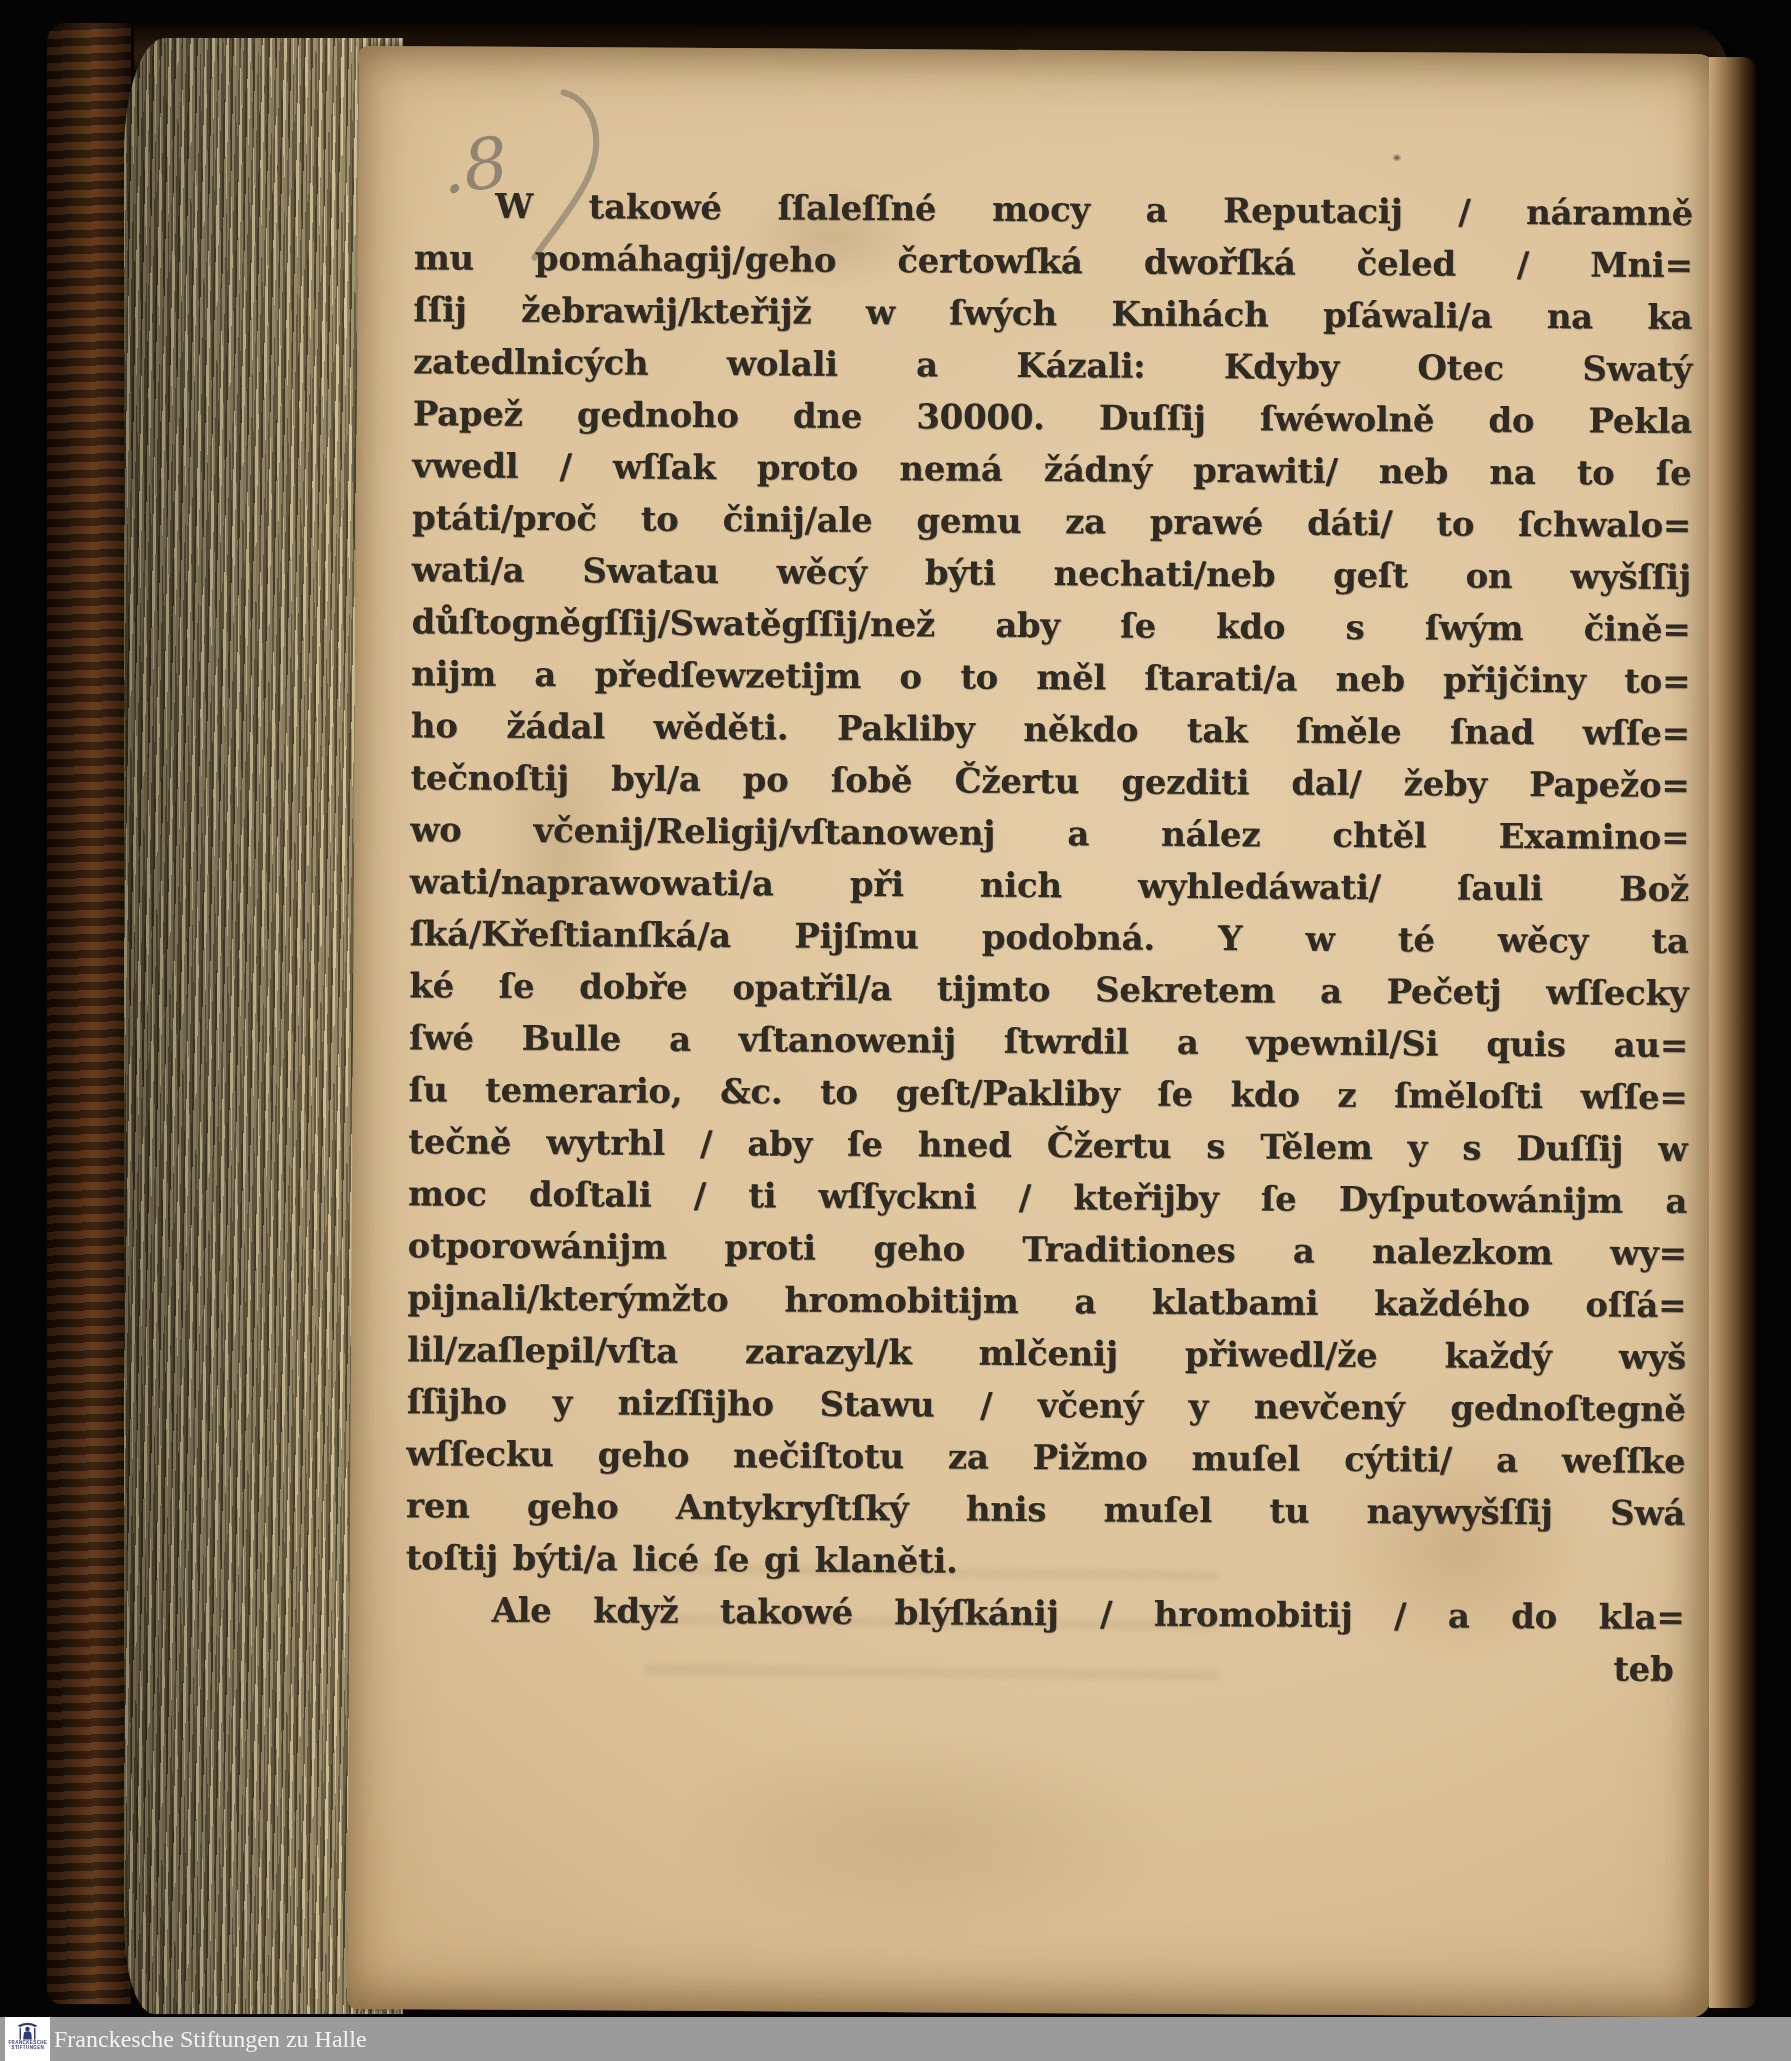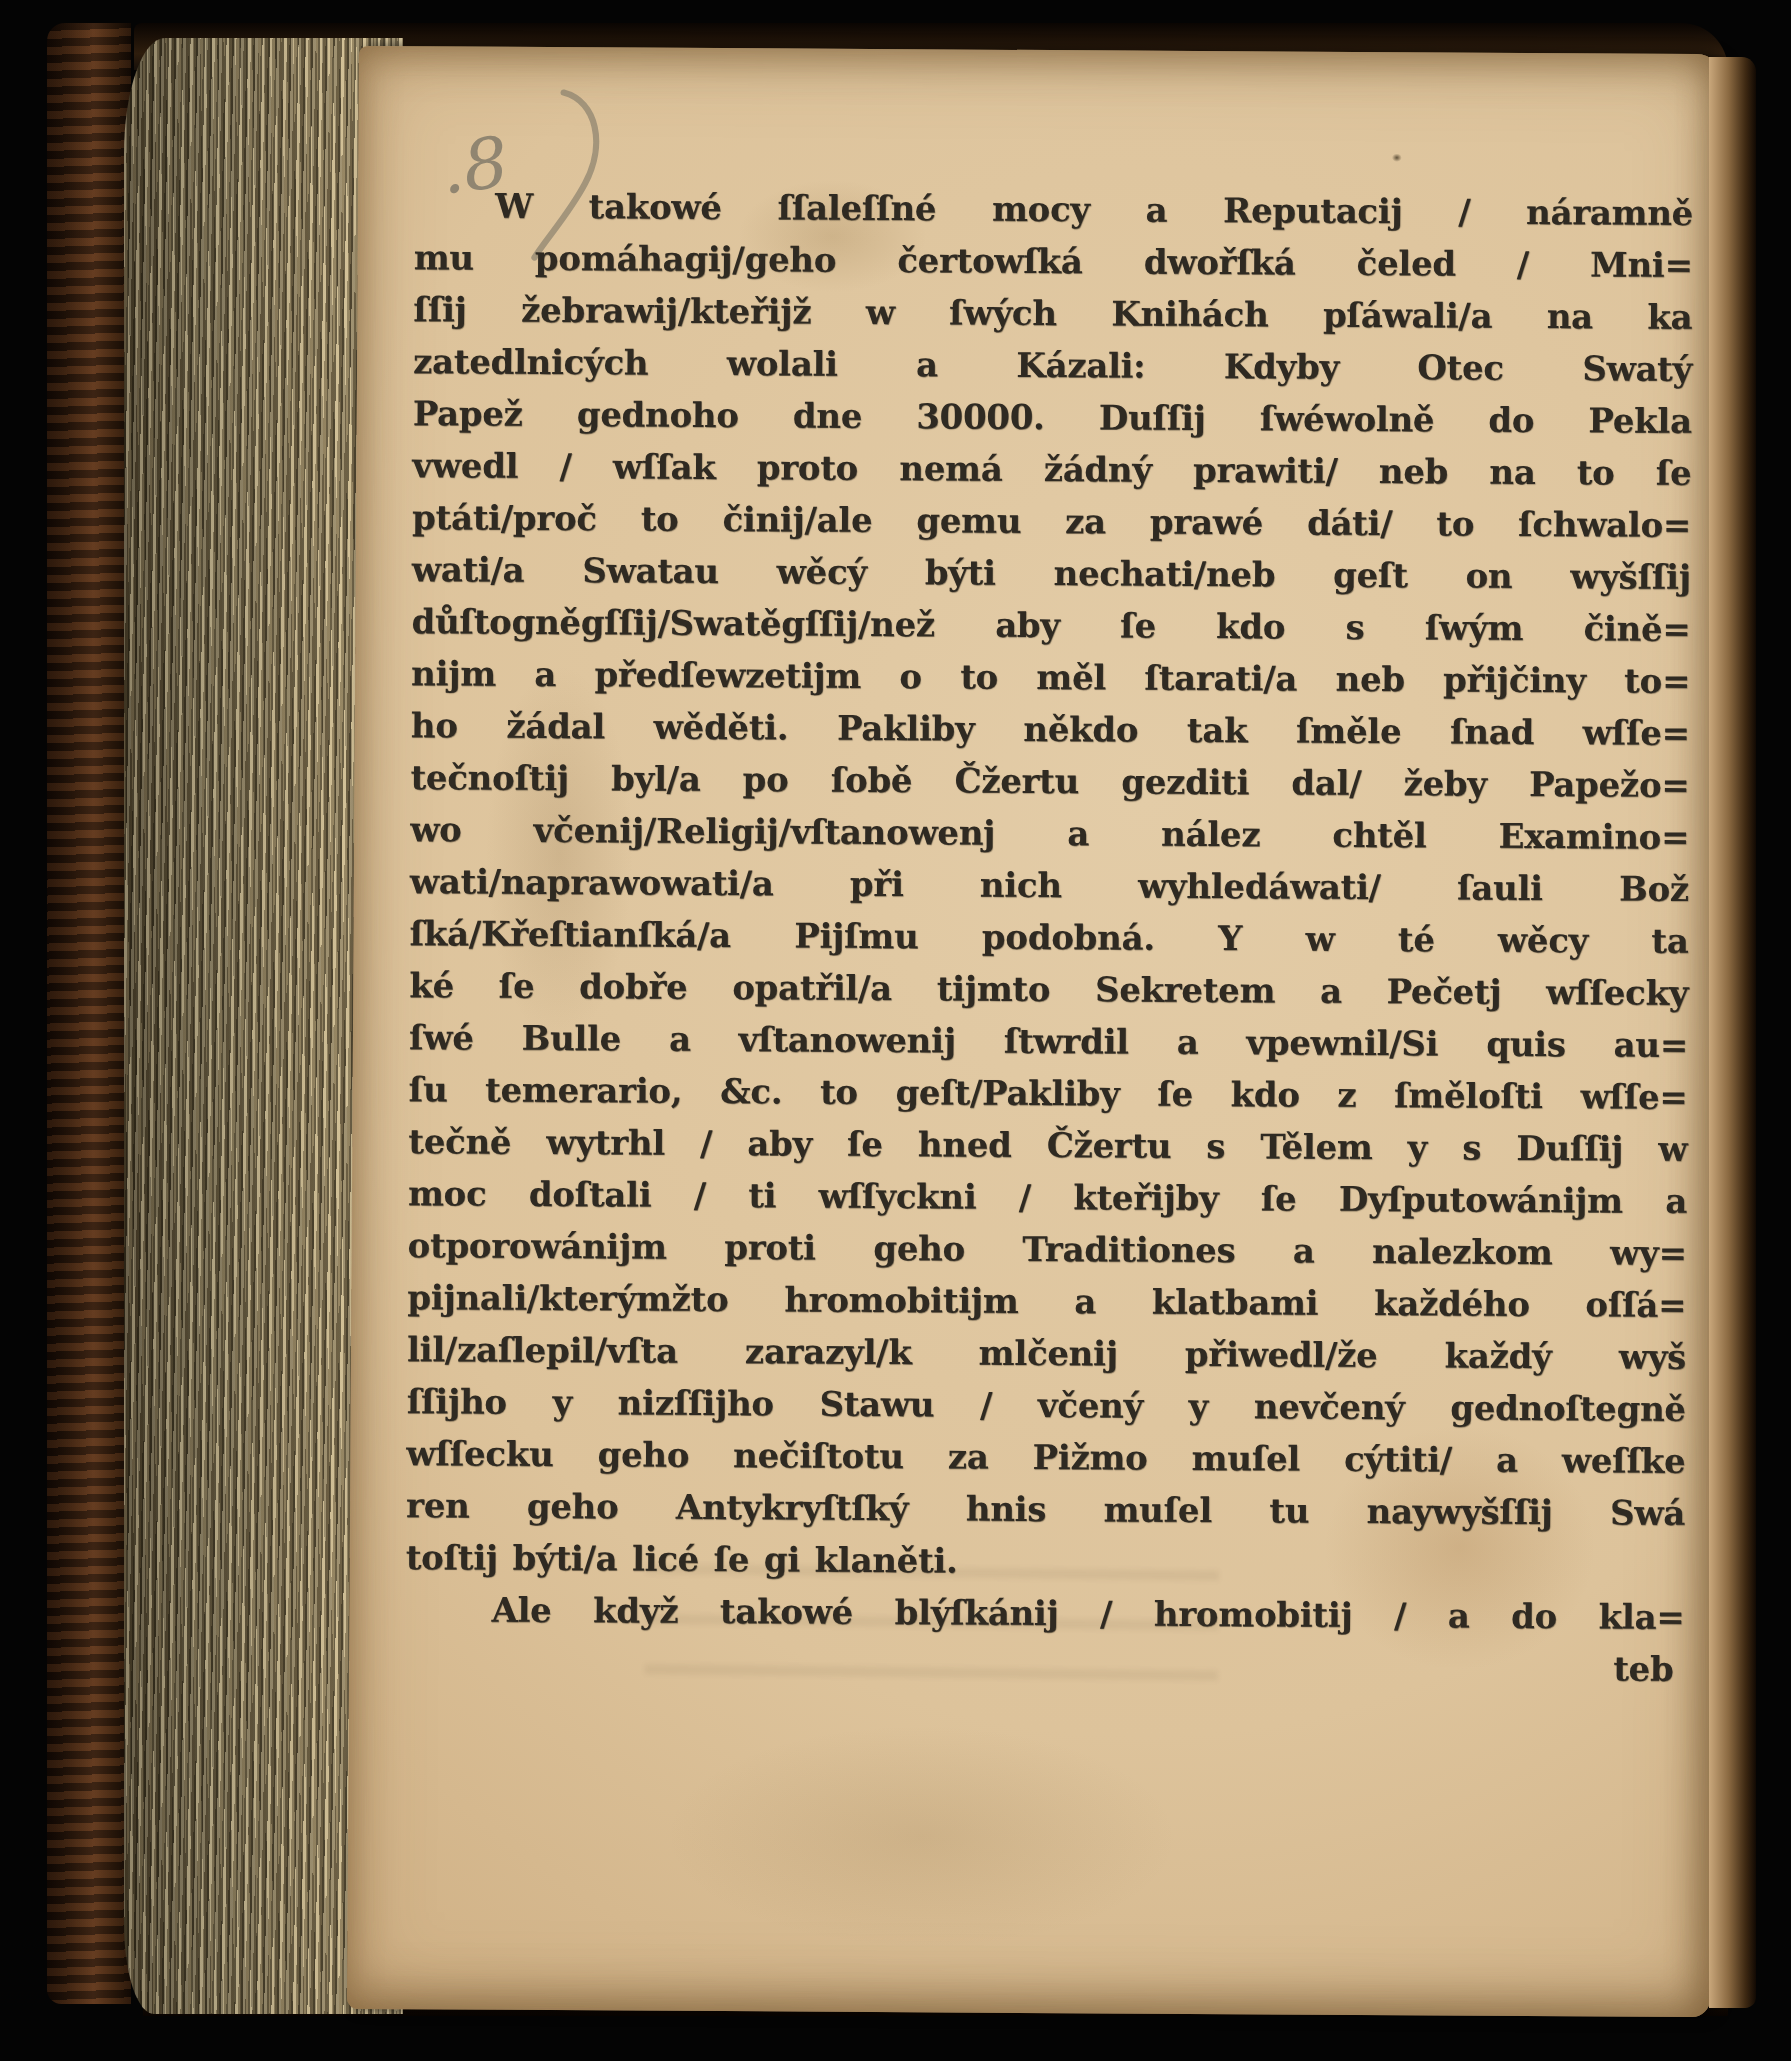--- a/index.html
+++ b/index.html
@@ -123,15 +123,29 @@
       <div class="line">wſſecku geho nečiſtotu za Pižmo muſel cýtiti/ a weſſke</div>
       <div class="line">ren geho Antykryſtſký hnis muſel tu naywyšſſij Swá</div>
       <div class="line no-just">toſtij býti/a licé ſe gi klaněti.</div>
       <div class="line para">Ale když takowé blýſkánij / hromobitij / a do kla=</div>
       <div class="line catch">teb</div>
     </div>
   </div>
 
   <div class="right-edge"></div>
 
+  <div class="footer-bar">
+    <div class="logo-box">
+      <svg width="23" height="21.5" viewBox="0 0 26 24">
+        <path d="M2 6 Q13 0 24 6 L22 8 Q13 3 4 8 Z" fill="#2d3a7a"></path>
+        <circle cx="13" cy="10" r="2.6" fill="#2d3a7a"></circle>
+        <path d="M8 22 L9 14 Q13 11 17 14 L18 22 Z" fill="#2d3a7a"></path>
+        <rect x="4" y="9" width="1.6" height="13" fill="#2d3a7a"></rect>
+        <rect x="20.4" y="9" width="1.6" height="13" fill="#2d3a7a"></rect>
+      </svg>
+      <div class="logo-caption">FRANCKESCHE</div>
+      <div class="logo-caption">STIFTUNGEN</div>
+    </div>
+    <div class="footer-label">Franckesche Stiftungen zu Halle</div>
+  </div>
 
 </div>
 
 
 </body></html>

